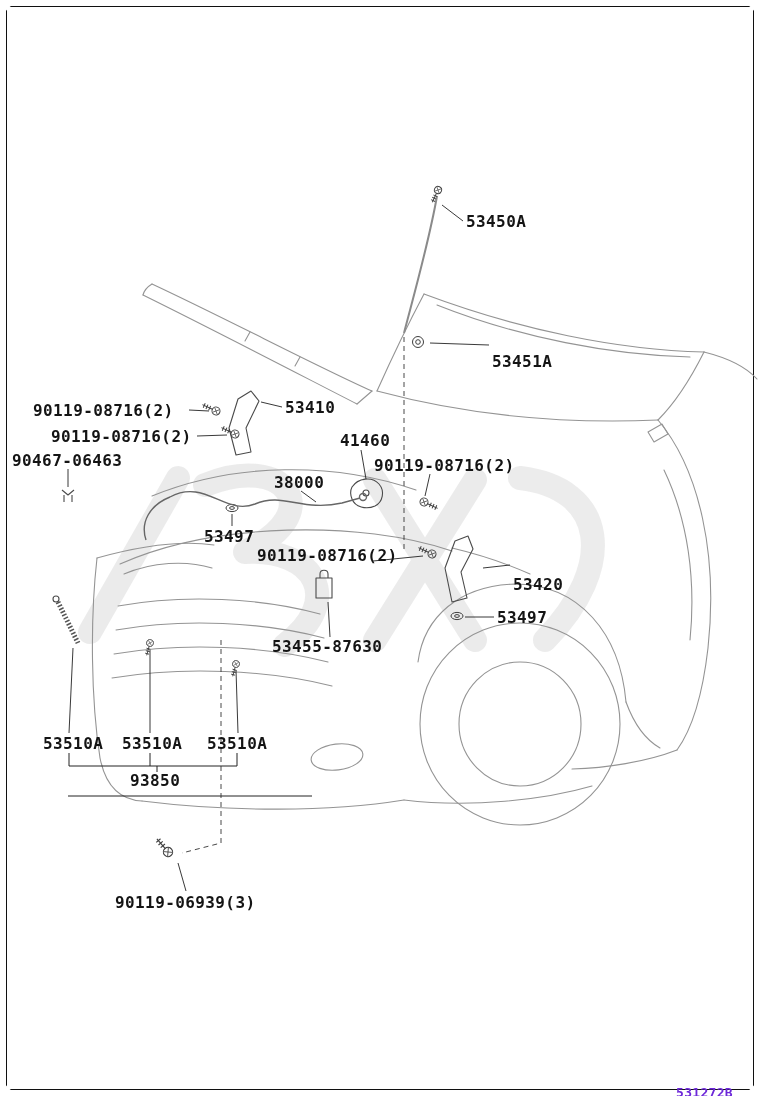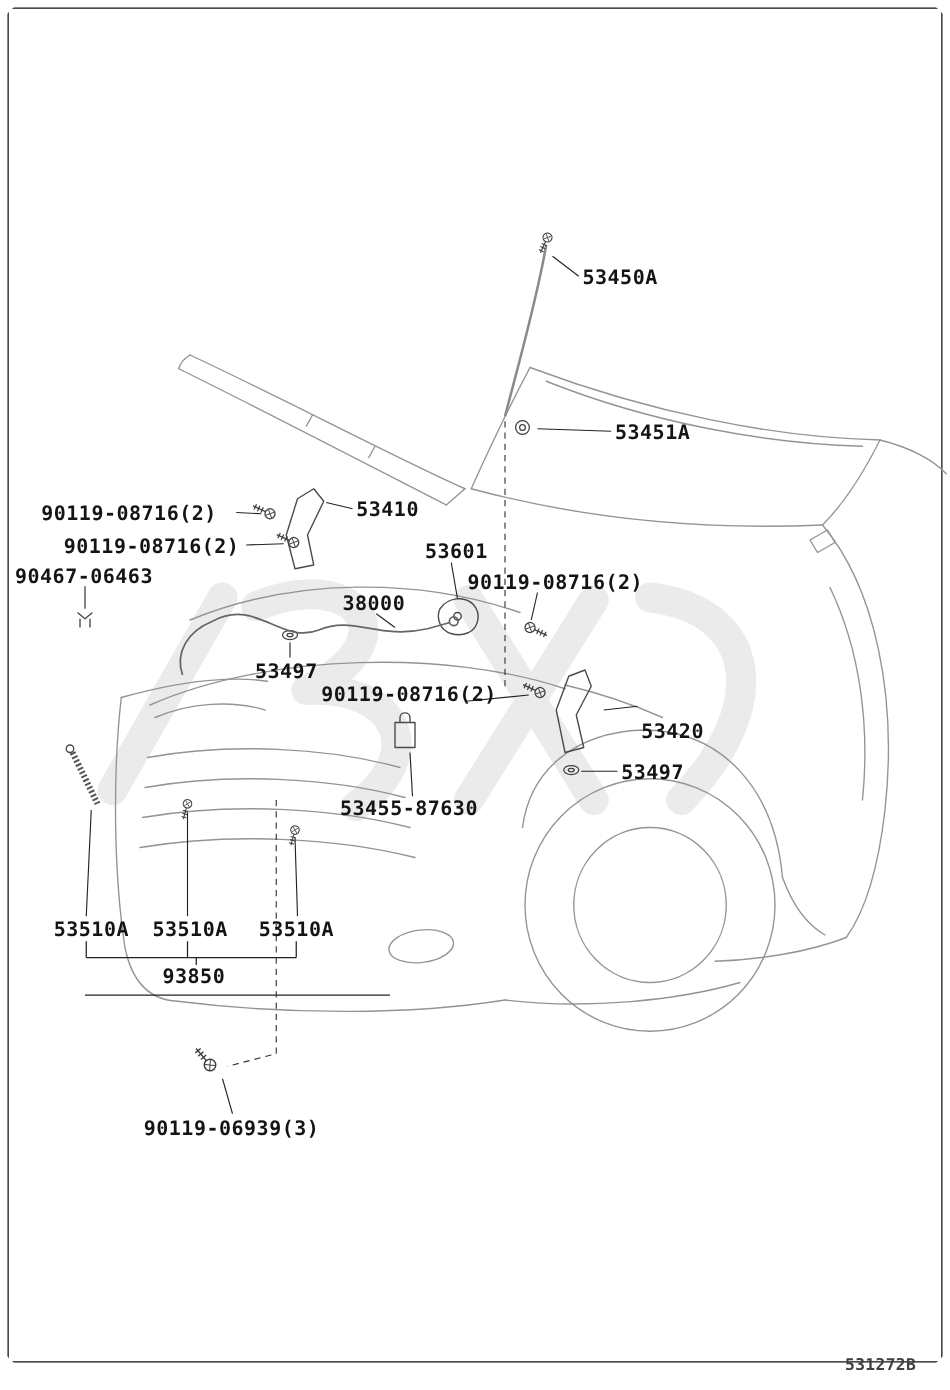--- a/index.html
+++ b/index.html
@@ -2,21 +2,21 @@
 <html><head>
 <meta charset="utf-8">
 <style>
   html,body{margin:0;padding:0;background:#ffffff;}
   .page{position:relative;width:760px;height:1096px;background:#fff;
         font-family:"DejaVu Sans Mono","Liberation Mono",monospace;overflow:hidden;border-radius:28px;}
   .frame{position:absolute;inset:6px;border:1.6px solid #101010;pointer-events:none;}
   svg.art{position:absolute;left:0;top:0;}
   .plabel{position:absolute;font-weight:bold;font-size:16px;line-height:17px;
           letter-spacing:.4px;color:#141414;white-space:nowrap;}
-  .code{position:absolute;font-size:13px;font-weight:bold;letter-spacing:.3px;color:#404040;}
+  .code{position:absolute;font-size:13px;font-weight:bold;letter-spacing:.3px;color:#6d28d9;}
 </style>
 </head>
 <body>
 
 <div class="page">
   <div class="frame"></div>
 
   <svg class="art" width="760" height="1112" viewBox="0 0 760 1112">
     <defs>
       <g id="bolt" stroke="#3f3f3f" fill="none" stroke-width="1">
@@ -142,26 +142,26 @@
       <path d="M68,796 H312" stroke-width="1"></path>
     </g>
 
     <g stroke="#333" stroke-width="0.9" stroke-dasharray="5 4" fill="none">
       <path d="M404,337 L404,553"></path>
       <path d="M221,640 L221,843 L182,853"></path>
     </g>
   </svg>
 
   <div class="plabel" style="left:466px;top:213px">53450A</div>
-  <div class="plabel" style="left:492px;top:337px">53451A</div>
+  <div class="plabel" style="left:492px;top:353px">53451A</div>
   <div class="plabel" style="left:33px;top:402px">90119-08716(2)</div>
   <div class="plabel" style="left:51px;top:428px">90119-08716(2)</div>
   <div class="plabel" style="left:285px;top:399px">53410</div>
   <div class="plabel" style="left:12px;top:452px">90467-06463</div>
-  <div class="plabel" style="left:340px;top:432px">53601</div>
+  <div class="plabel" style="left:340px;top:432px">41460</div>
   <div class="plabel" style="left:374px;top:457px">90119-08716(2)</div>
   <div class="plabel" style="left:274px;top:474px">38000</div>
   <div class="plabel" style="left:204px;top:528px">53497</div>
   <div class="plabel" style="left:257px;top:547px">90119-08716(2)</div>
   <div class="plabel" style="left:513px;top:576px">53420</div>
   <div class="plabel" style="left:497px;top:609px">53497</div>
   <div class="plabel" style="left:272px;top:638px">53455-87630</div>
   <div class="plabel" style="left:43px;top:735px">53510A</div>
   <div class="plabel" style="left:122px;top:735px">53510A</div>
   <div class="plabel" style="left:207px;top:735px">53510A</div>

